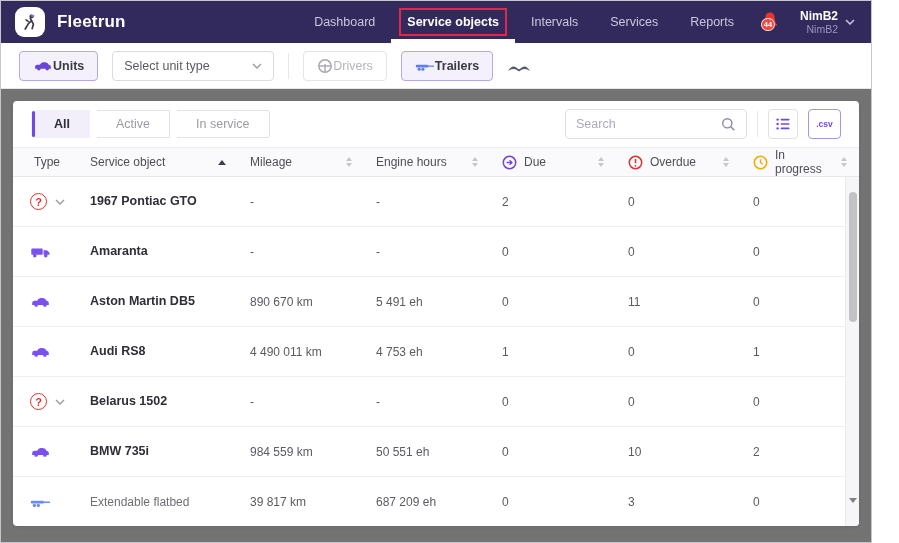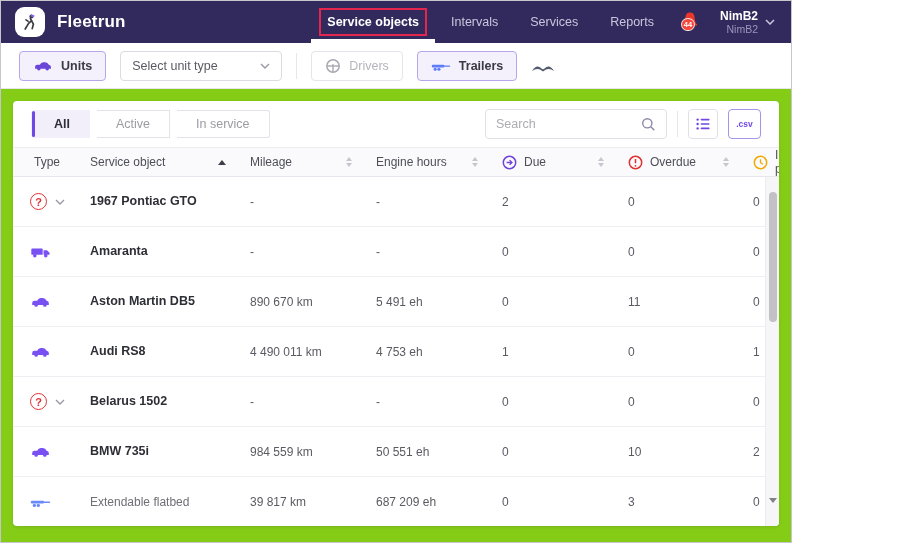--- a/index.html
+++ b/index.html
@@ -1,19 +1,19 @@
 <!DOCTYPE html>
 <html style="--navbar-bg: #322A5D; --accent: #7048E8; --annotation-red: #E4264E; --overdue-red: #E03131; --progress-yellow: #F2A900; --trailer-blue: #5C7CFA;"><head>
 <meta charset="utf-8">
 <style>
   * { box-sizing: border-box; margin:0; padding:0; }
   html,body { width:899px; height:543px; overflow:hidden;
     font-family:"Liberation Sans", sans-serif; }
-  .viewport { width:792px; height:543px; position:relative; overflow:hidden;
-    background:#84cc16; border:1px solid #C6C6CC; }
+  .viewport { width:872px; height:543px; position:relative; overflow:hidden;
+    background:#737373; border:1px solid #C6C6CC; }
 
   
   .nav { height:42px; background:var(--navbar-bg,#322A5D); display:flex; align-items:center;
     padding:0 16px 0 14px; position:relative; }
   .logo { width:30px; height:30px; background:#fff; border-radius:9px; display:flex;
     align-items:center; justify-content:center; flex:0 0 auto; }
   .brand { color:#fff; font-size:17px; font-weight:bold; margin-left:12px; letter-spacing:.2px; }
   .nav-items { margin-left:auto; display:flex; align-items:stretch; height:42px; }
   .nav-item { color:#CBC6DE; font-size:12.5px; padding:0 16px; display:flex; align-items:center;
     position:relative; cursor:pointer; white-space:nowrap; }
@@ -28,21 +28,21 @@
     align-items:center; justify-content:center; border:1px solid rgba(255,255,255,.85); }
   .user { display:flex; align-items:center; cursor:pointer; }
   .user-names { text-align:right; }
   .user-name { color:#fff; font-size:12px; font-weight:bold; line-height:14px; }
   .user-account { color:#9D95BE; font-size:10.5px; line-height:12px; }
   .chev { margin-left:7px; }
 
   
   .toolbar { height:46px; background:#fff; display:flex; align-items:center;
     padding:0 18px; gap:14px; border-bottom:1px solid #E6E5EC; }
-  .btn { height:30px; display:inline-flex; align-items:center; gap:8px; padding:0 13px;
+  .btn { height:30px; display:inline-flex; align-items:center; padding:0 13px;
     border-radius:4px; font-size:12.5px; border:1px solid #E4E4EA; background:#fff; cursor:pointer; }
   .btn.purple { background:#F4F1FC; border-color:#B7A6EA; color:#3A3A42; font-weight:bold; }
   .btn.disabled { color:#B4B4BC; }
   .select { width:162px; height:30px; border:1px solid #DBDBE2; border-radius:4px; display:flex;
     align-items:center; justify-content:space-between; padding:0 11px; font-size:12.5px;
     color:#5A5A64; background:#fff; cursor:pointer; }
   .vdivider { width:1px; height:26px; background:#E6E6EC; }
   .wings { display:flex; align-items:center; cursor:pointer; }
 
   
@@ -119,20 +119,23 @@
         <circle cx="11.4" cy="4.6" r="2" fill="#3A3A46"></circle>
         <path d="M11 2.2 L14.6 3.4 L13.9 5.2 L10.8 4.4 Z" fill="#8E5CF6"></path>
         <path d="M5.2 17 L8.6 11.4 L11.6 8.6 L10.4 6.6" stroke="#3A3A46" stroke-width="1.7" fill="none" stroke-linecap="round" stroke-linejoin="round"></path>
         <path d="M11.6 8.8 L13.4 12.2 L12.2 16.6" stroke="#3A3A46" stroke-width="1.7" fill="none" stroke-linecap="round" stroke-linejoin="round"></path>
         <path d="M8.2 9.4 L6 7.8" stroke="#3A3A46" stroke-width="1.5" fill="none" stroke-linecap="round"></path>
       </svg>
     </div>
     <div class="brand">Fleetrun</div>
 
     <div class="nav-items">
+      <div class="nav-item">
+        <span>Dashboard</span>
+      </div>
       <div class="nav-item active">
         <span>Service objects</span>
         <div class="annotation-box"></div>
       </div>
       <div class="nav-item">
         <span>Intervals</span>
       </div>
       <div class="nav-item">
         <span>Services</span>
       </div>

